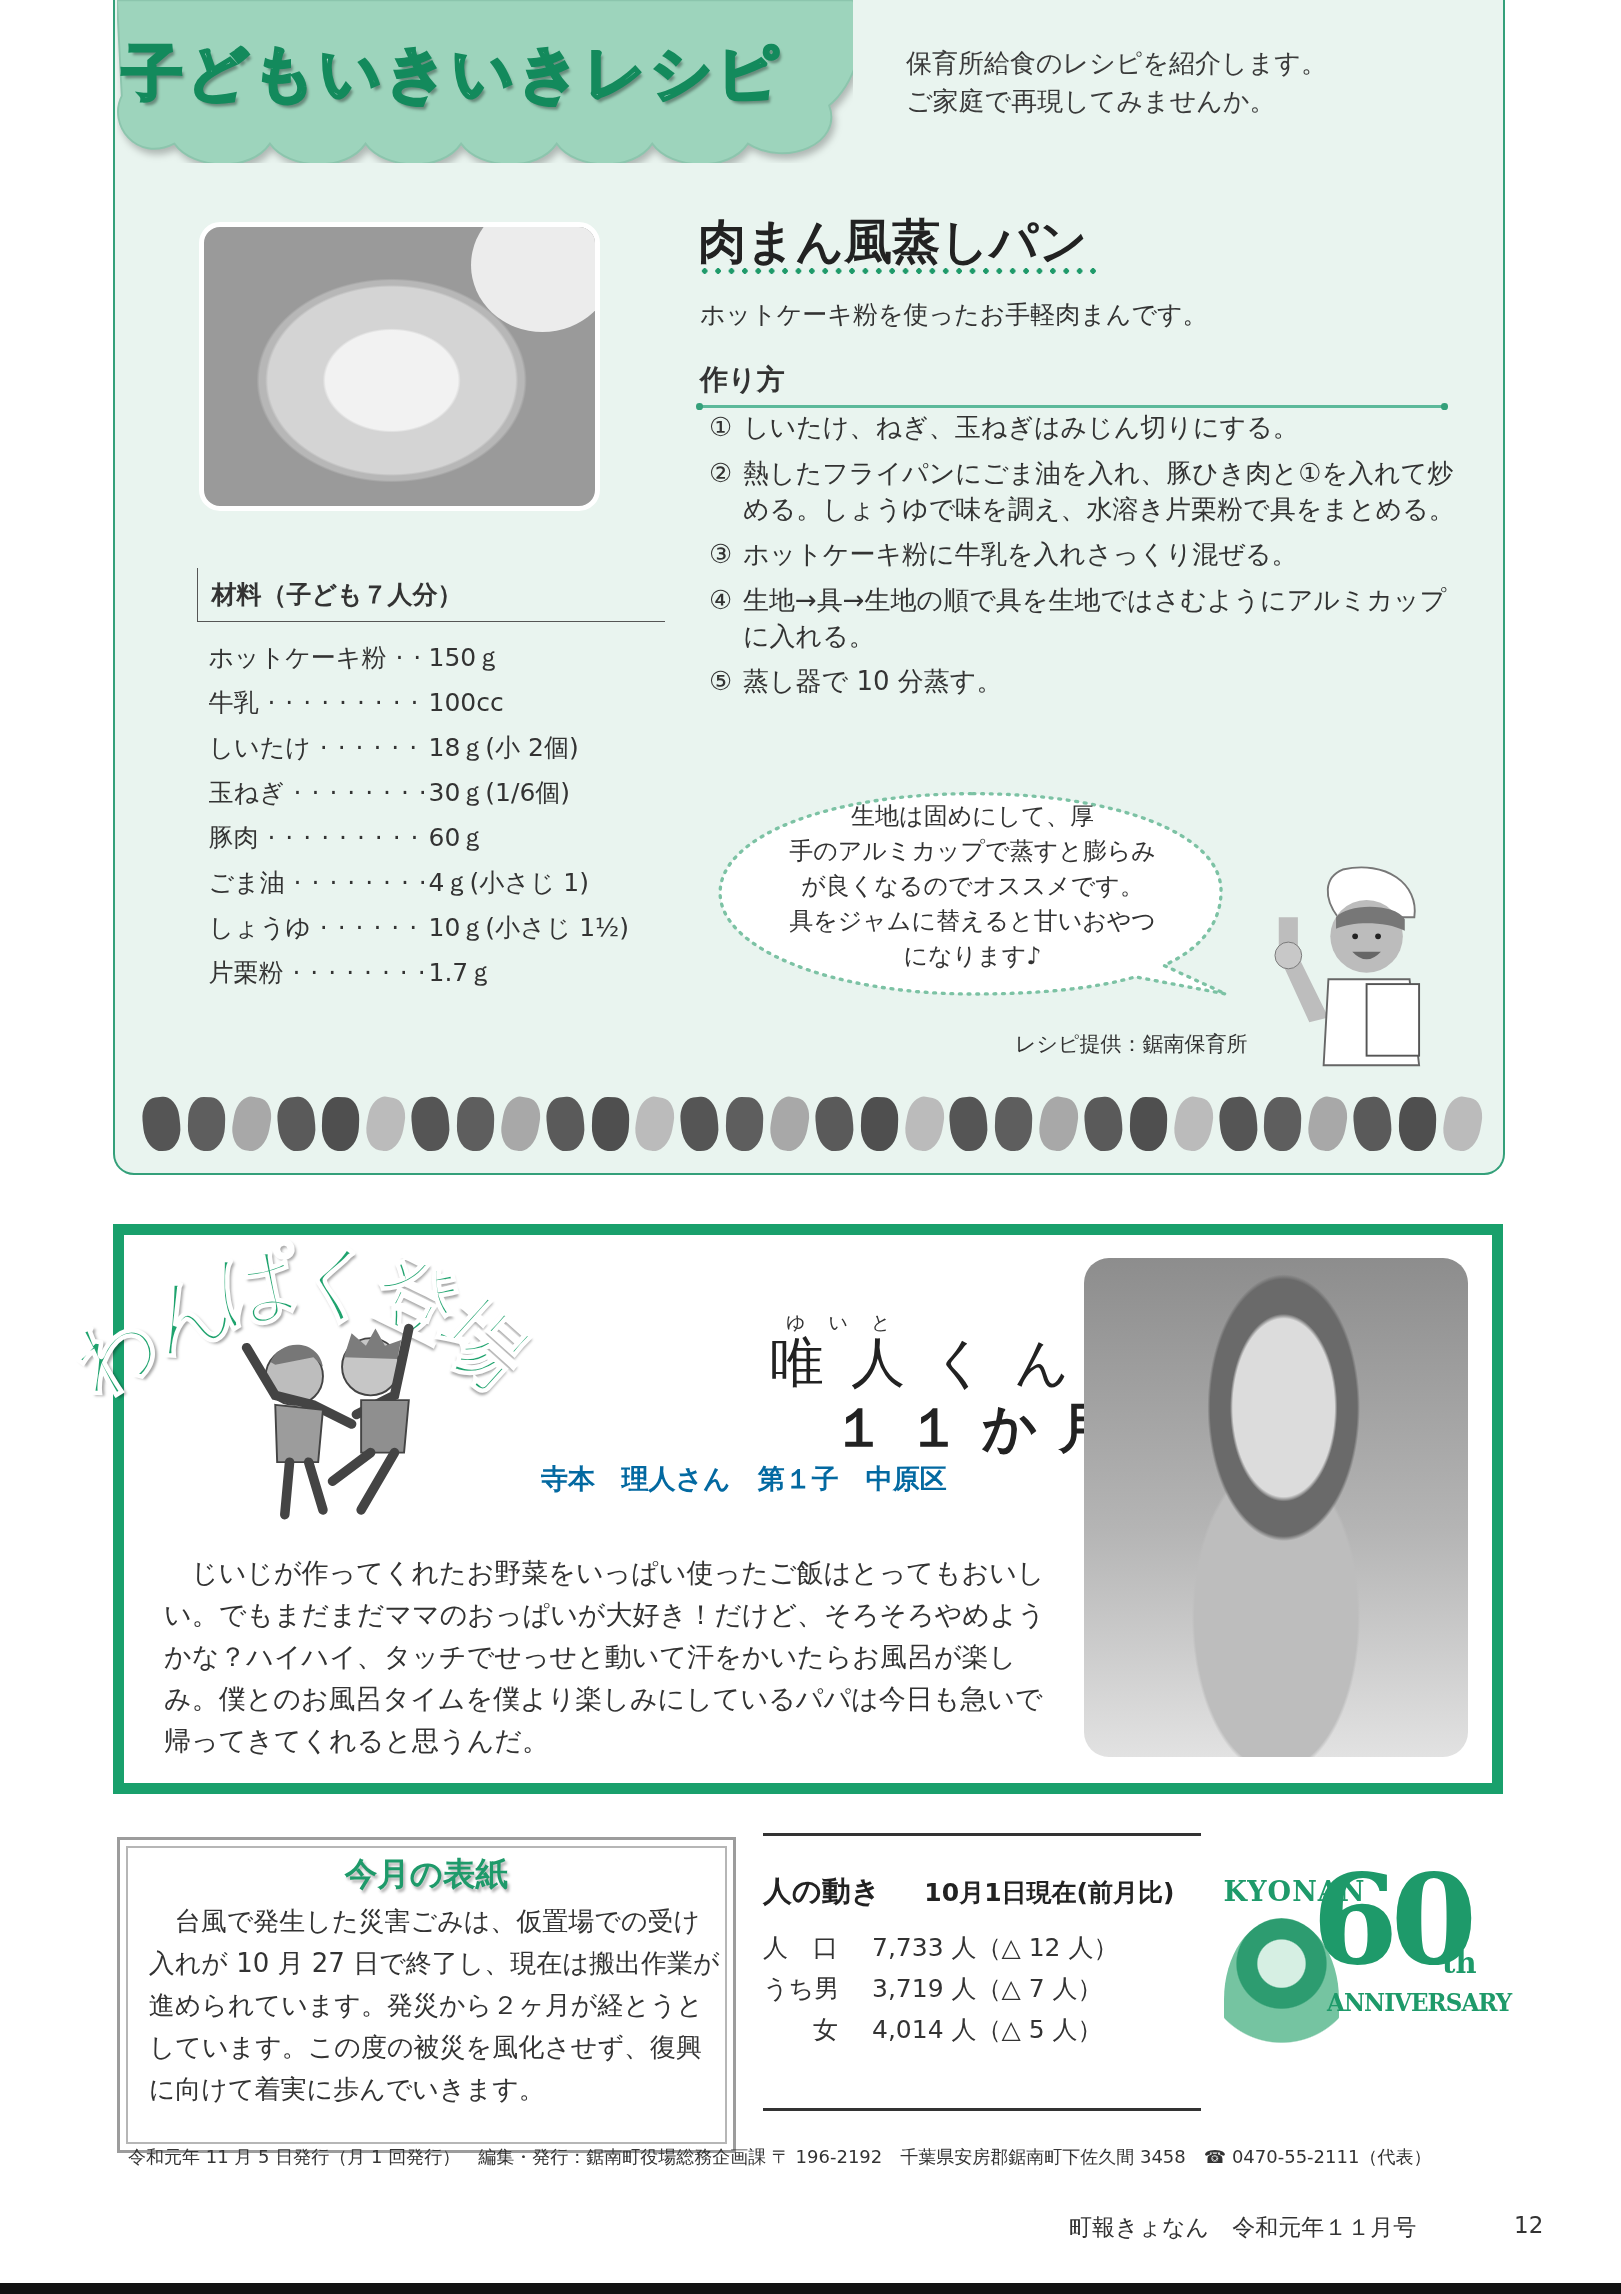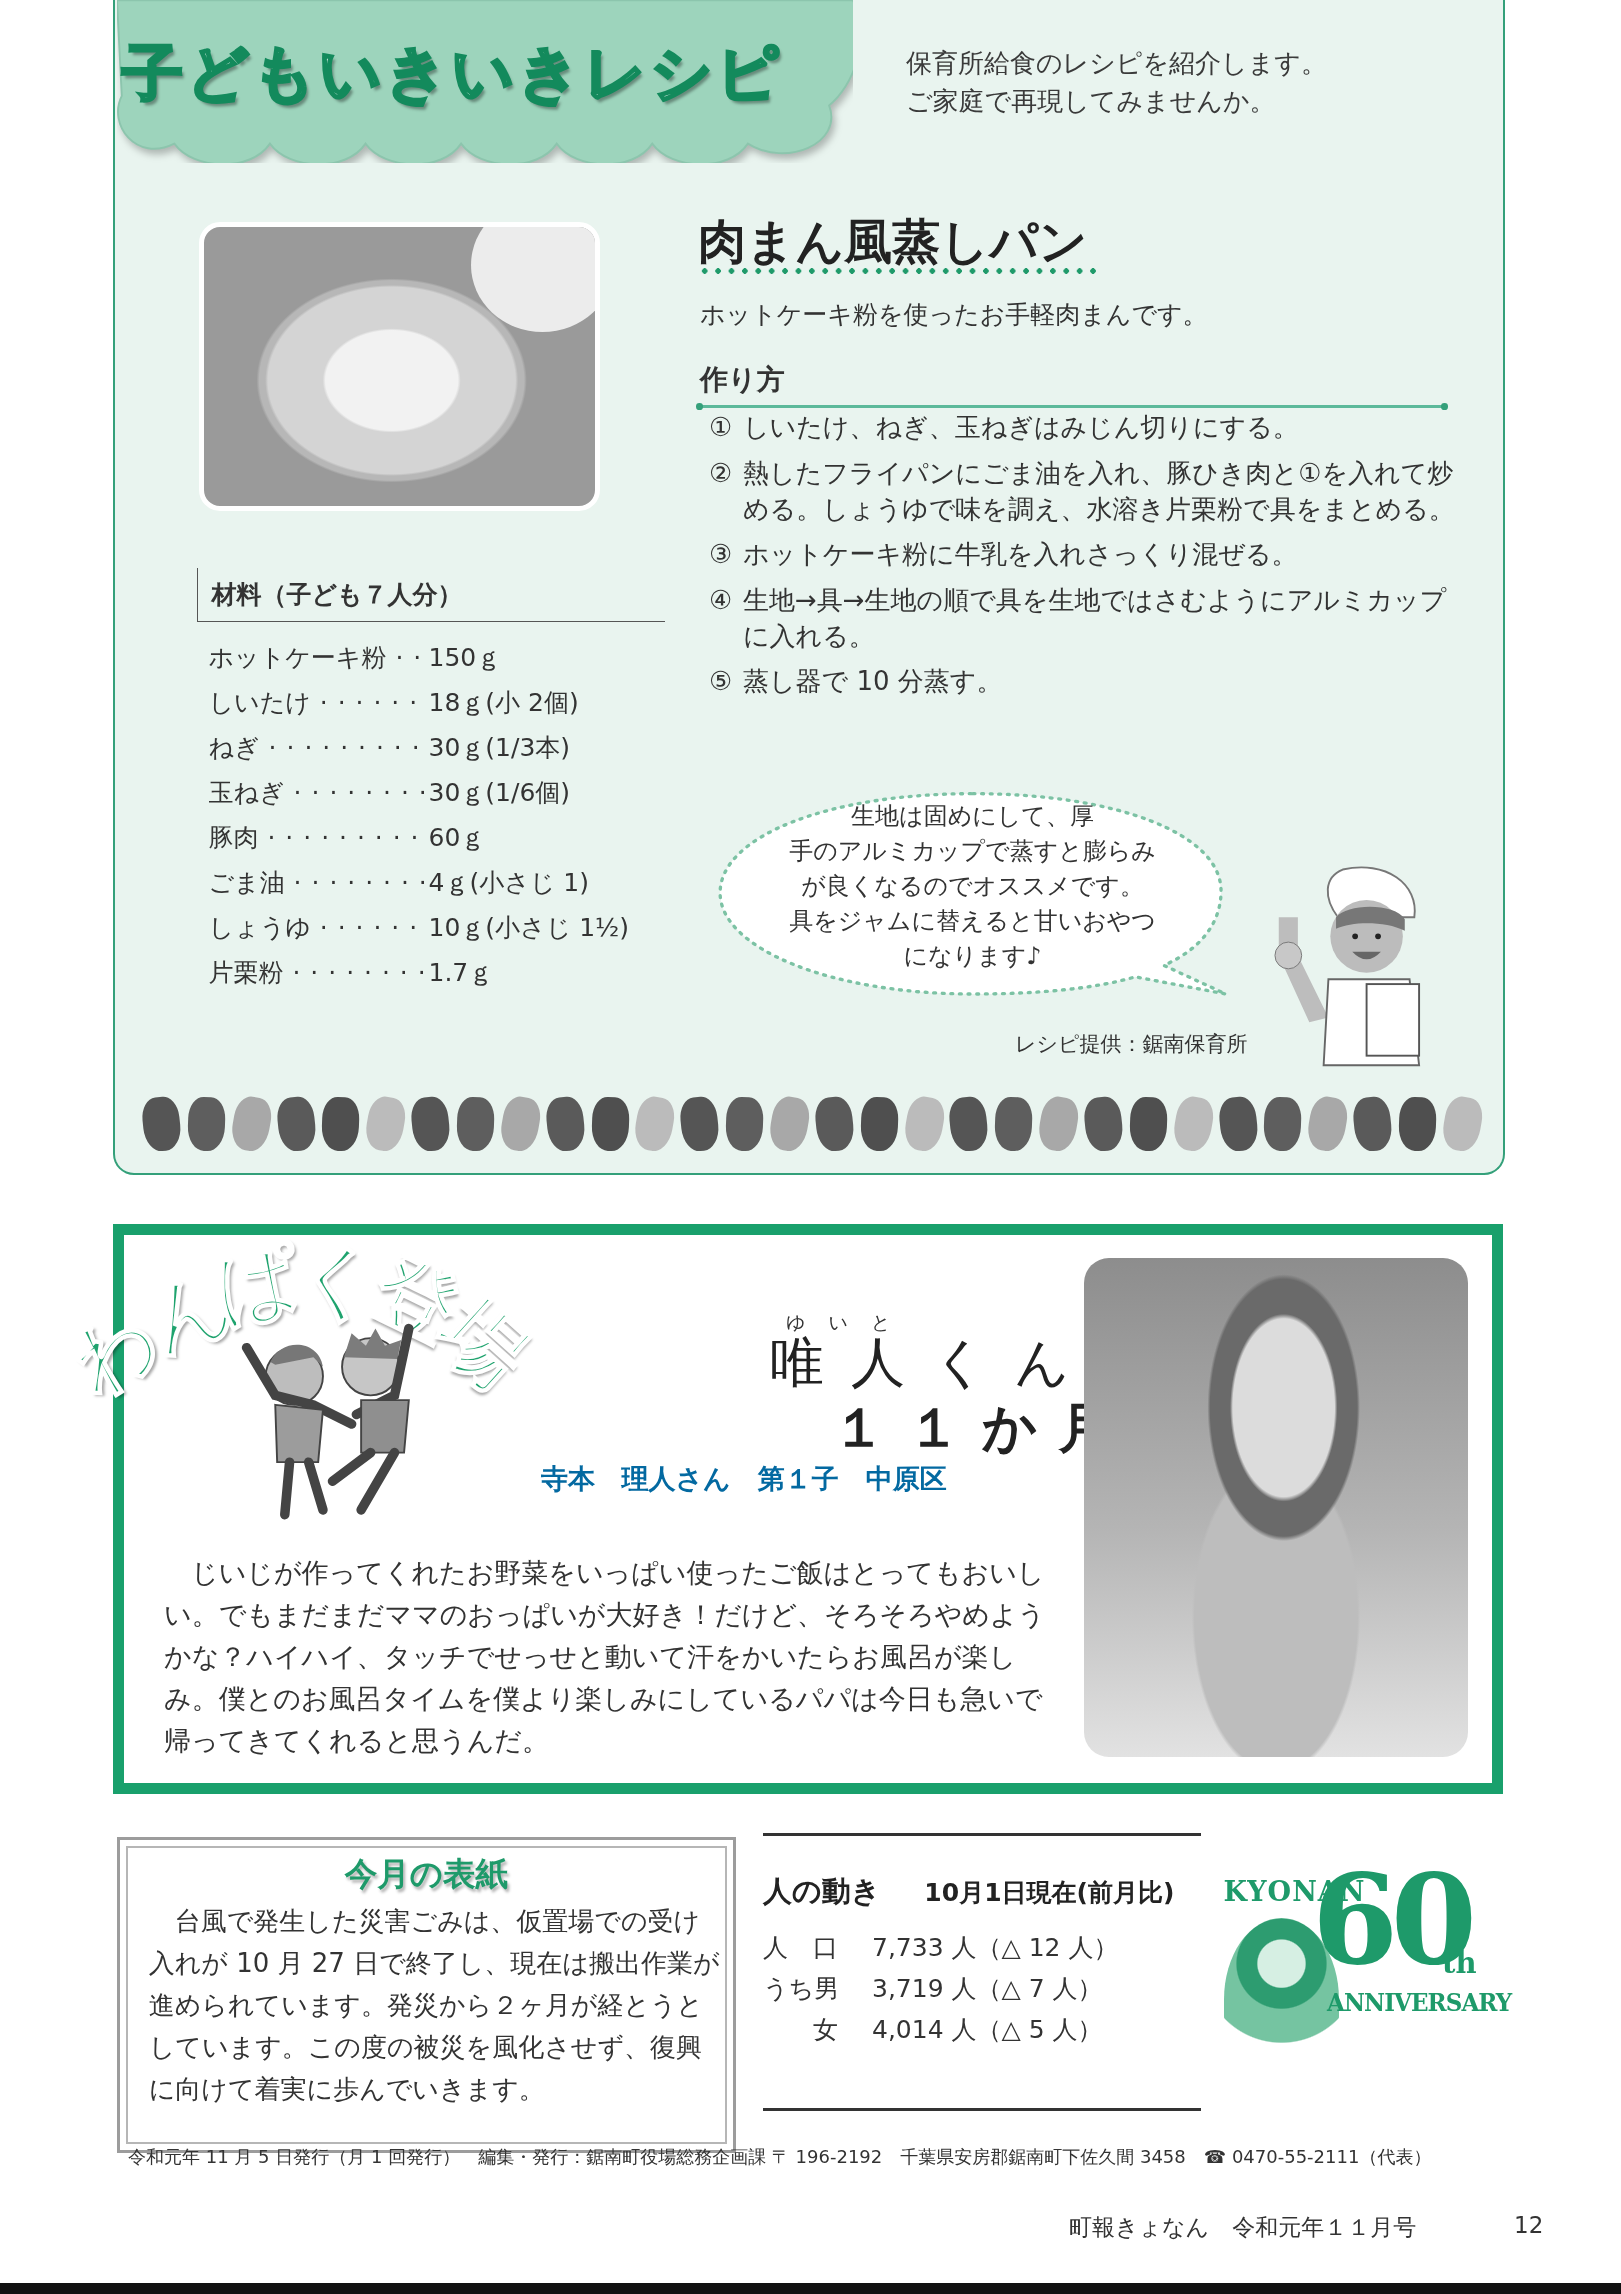--- a/index.html
+++ b/index.html
@@ -162,26 +162,26 @@
 </div>
 
 <div class="ingr-box">
   <div class="ingr-head">材料（子ども７人分）</div>
   <div class="ingr-list">
     <div class="ingr-row">
         <span class="ingr-name"><span>ホットケーキ粉</span></span>
         <span class="ingr-amt">150ｇ</span>
       </div>
     <div class="ingr-row">
+        <span class="ingr-name"><span>牛乳</span></span>
+        <span class="ingr-amt">100cc</span>
+      </div>
+    <div class="ingr-row">
         <span class="ingr-name"><span>しいたけ</span></span>
         <span class="ingr-amt">18ｇ(小 2個)</span>
-      </div>
-    <div class="ingr-row">
-        <span class="ingr-name"><span>ねぎ</span></span>
-        <span class="ingr-amt">30ｇ(1/3本)</span>
       </div>
     <div class="ingr-row">
         <span class="ingr-name"><span>玉ねぎ</span></span>
         <span class="ingr-amt">30ｇ(1/6個)</span>
       </div>
     <div class="ingr-row">
         <span class="ingr-name"><span>豚肉</span></span>
         <span class="ingr-amt">60ｇ</span>
       </div>
     <div class="ingr-row">

